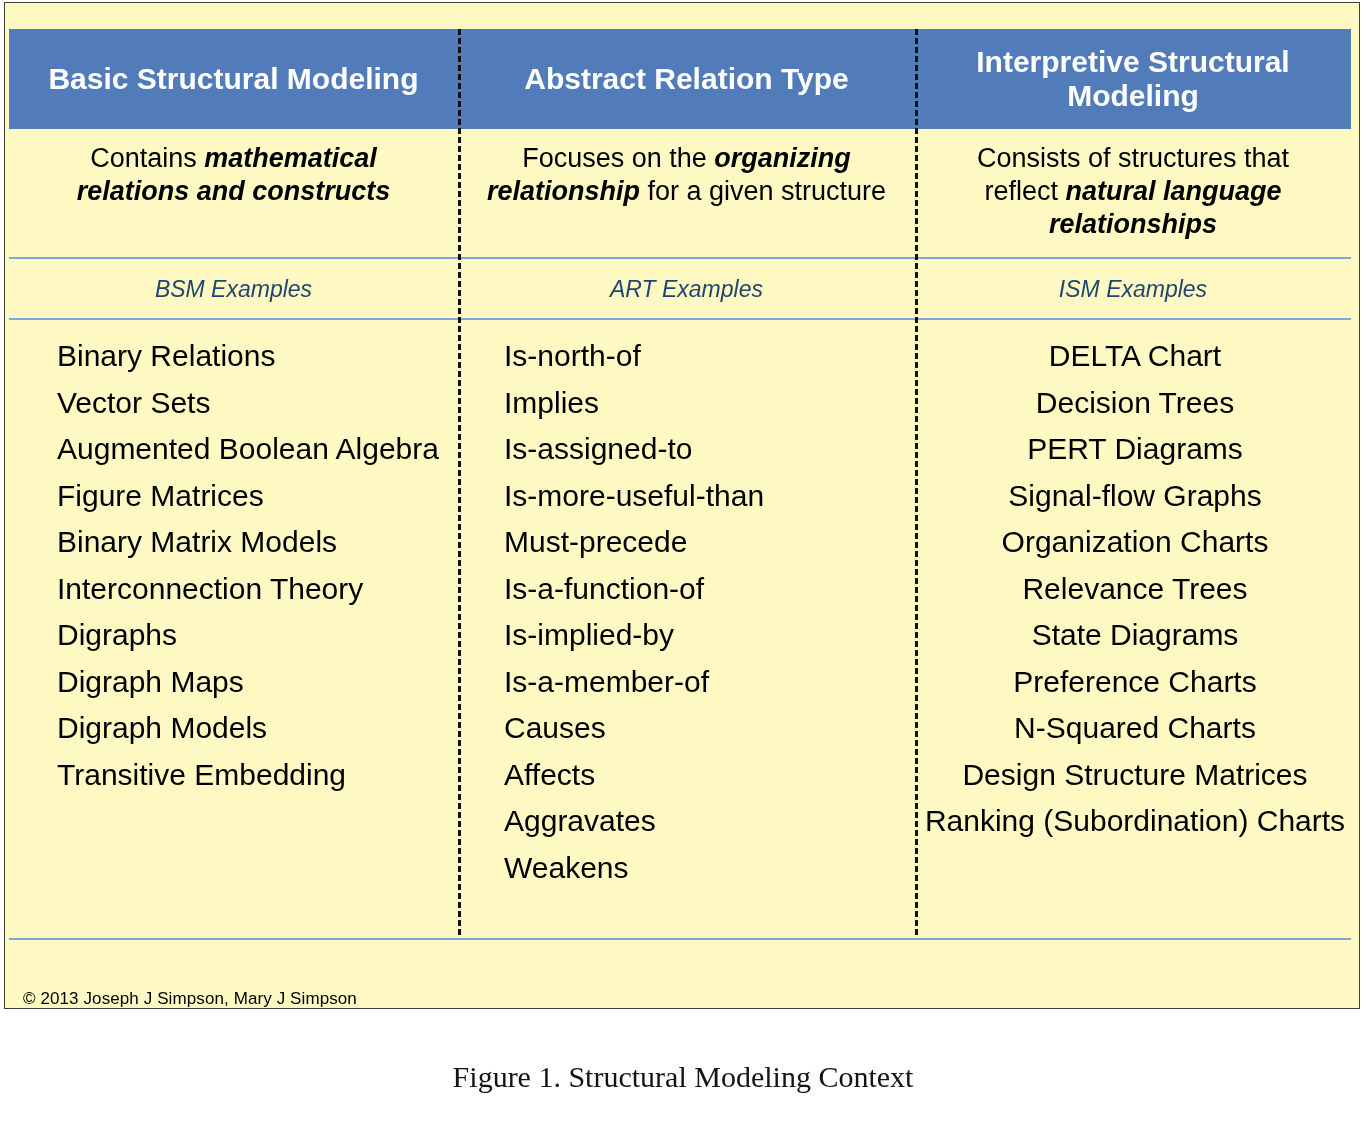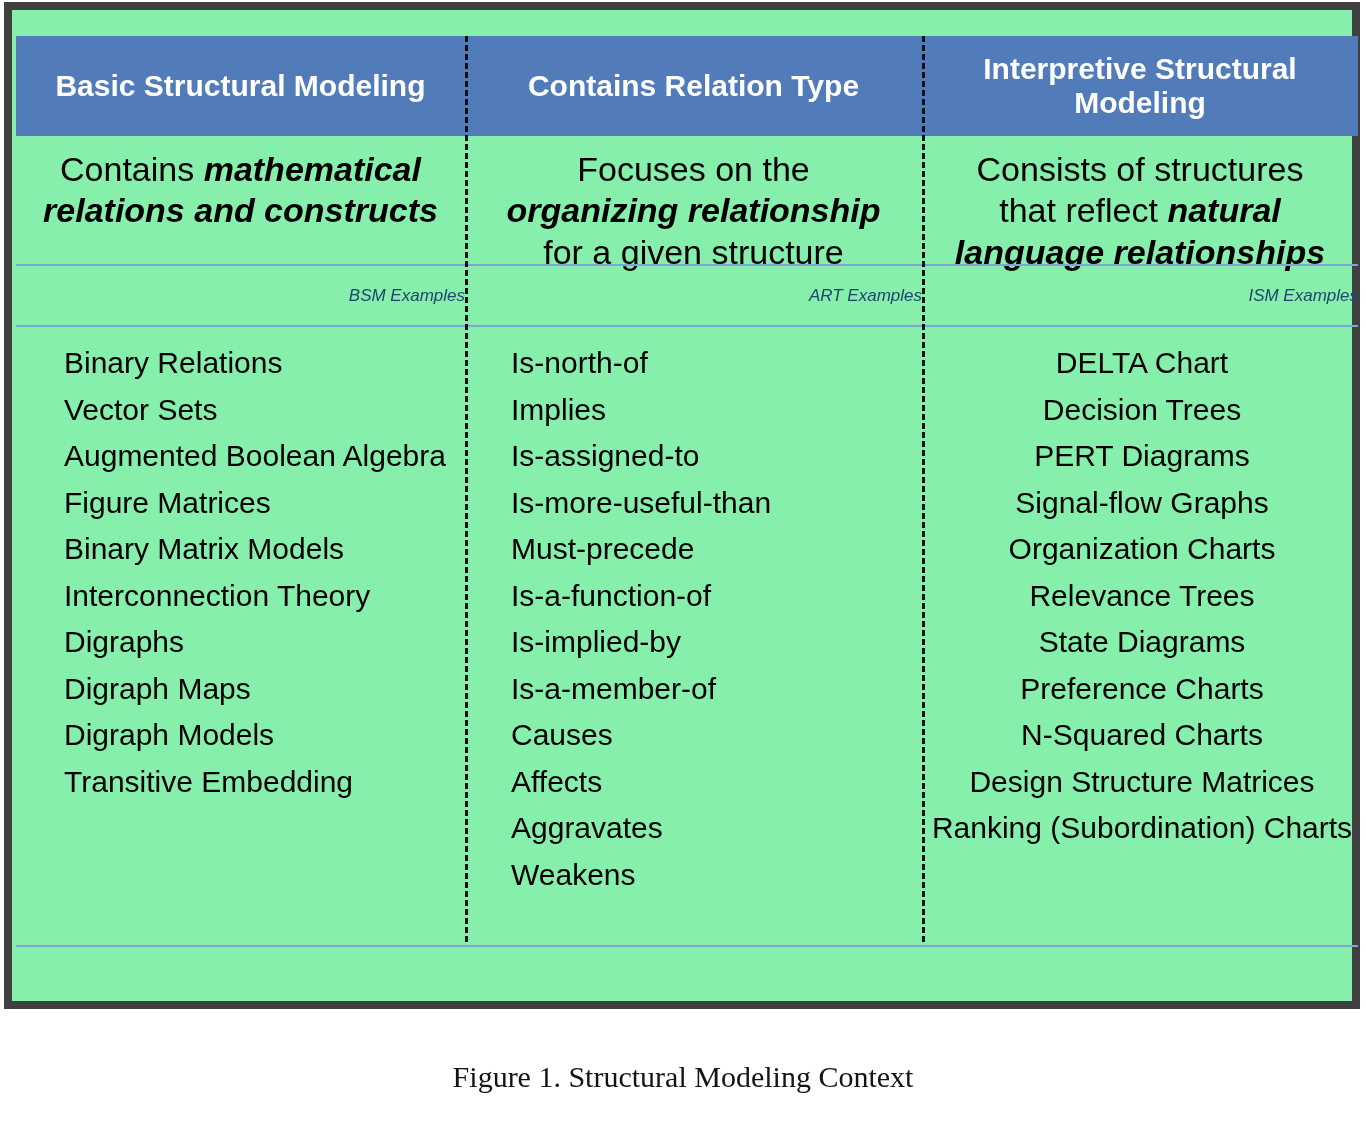--- a/index.html
+++ b/index.html
@@ -21,23 +21,23 @@
     overflow: hidden;
   }
 
   
   .figure-frame {
     position: absolute;
     left: 4px;
     top: 2px;
     width: 1356px;
     height: 1007px;
-    border: 8px solid #404040;
-    box-sizing: border-box;
-    background: #86efac;
+    border: 1px solid #404040;
+    box-sizing: border-box;
+    background: #fef9c3;
   }
 
   .table-inner {
     position: absolute;
     left: 0;
     top: 0;
     right: 0;
     bottom: 0;
     padding: 0;
   }
@@ -74,21 +74,21 @@
     position: absolute;
     left: 4px;
     top: 128px;
     width: 1342px;
     height: 125px;
     display: flex;
   }
   .desc-cell {
     box-sizing: border-box;
     text-align: center;
-    font-size: 34px;
+    font-size: 27px;
     line-height: 1.22;
     color: #000000;
     padding: 11px 22px 0 22px;
   }
   .desc-c1 { width: 449px; }
   .desc-c2 { width: 457px; text-align: center; }
   .desc-c3 { width: 436px; }
   .bi { font-weight: bold; font-style: italic; }
 
   
@@ -108,23 +108,23 @@
     position: absolute;
     left: 4px;
     top: 258px;
     width: 1342px;
     height: 56px;
     display: flex;
     align-items: center;
   }
   .ex-cell {
     box-sizing: border-box;
-    text-align: right;
+    text-align: center;
     font-style: italic;
-    font-size: 17px;
+    font-size: 23px;
     color: #21456e;
   }
   .ex-c1 { width: 449px; }
   .ex-c2 { width: 457px; }
   .ex-c3 { width: 436px; }
 
   
   .body-row {
     position: absolute;
     left: 4px;
@@ -182,21 +182,21 @@
 </head>
 <body>
 
 <div id="page">
 
   <div class="figure-frame">
     <div class="table-inner">
 
       <div class="header-row">
         <div class="hdr-cell hdr-c1">Basic Structural Modeling</div>
-        <div class="hdr-cell hdr-c2">Contains Relation Type</div>
+        <div class="hdr-cell hdr-c2">Abstract Relation Type</div>
         <div class="hdr-cell hdr-c3">Interpretive Structural Modeling</div>
       </div>
 
       <div class="desc-row">
         <div class="desc-cell desc-c1"><span>Contains </span><span class="bi">mathematical relations and constructs</span><span></span></div>
         <div class="desc-cell desc-c2"><span>Focuses on the </span><span class="bi">organizing relationship</span><span> for a given structure</span></div>
         <div class="desc-cell desc-c3"><span>Consists of structures that reflect </span><span class="bi">natural language relationships</span><span></span></div>
       </div>
 
       <div class="hrule hrule-a"></div>
@@ -249,19 +249,20 @@
             <div class="list-item">Design Structure Matrices</div>
             <div class="list-item">Ranking (Subordination) Charts</div>
           </div>
       </div>
 
       <div class="hrule hrule-c"></div>
 
       <div class="vsep vsep-1"></div>
       <div class="vsep vsep-2"></div>
 
+      <div class="copyright">© 2013 Joseph J Simpson, Mary J Simpson</div>
 
     </div>
   </div>
 
   <div class="caption">Figure 1. Structural Modeling Context</div>
 
 </div>
 
 </body></html>

